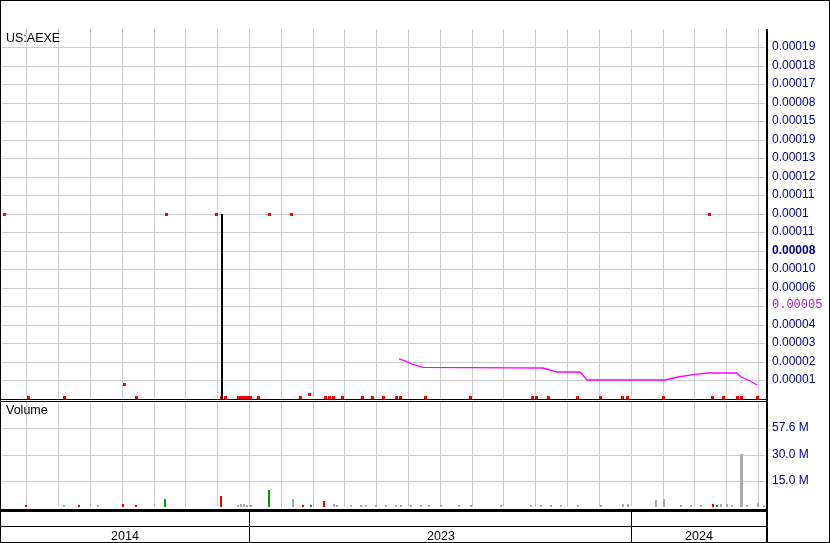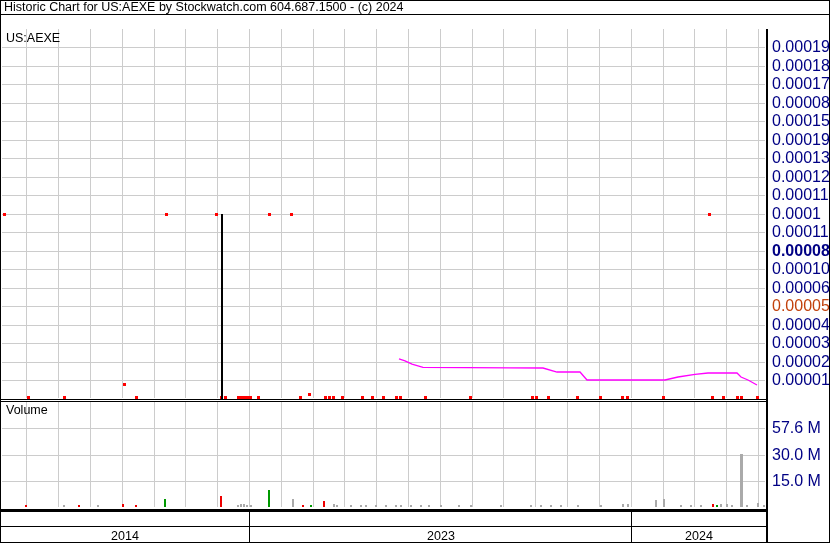--- a/index.html
+++ b/index.html
@@ -19,32 +19,31 @@
   #volPanel{position:absolute;left:0;top:400px;width:765px;height:110px;box-sizing:border-box;border-top:1px solid #000;border-bottom:2px solid #000;}
   #rightBorder{position:absolute;left:765px;top:28px;width:2px;height:514px;background:#000;}
   #band1{position:absolute;left:0;top:509px;width:766px;height:17px;box-sizing:border-box;border-top:2px solid #000;border-bottom:1px solid #000;}
   #band2{position:absolute;left:0;top:526px;width:766px;height:16px;}
   .bandDivider{position:absolute;top:509px;width:1px;height:33px;background:#000;}
   #bd2023{left:248px;} #bd2024{left:630px;}
   .yearLbl{position:absolute;top:529px;transform:translateX(-50%);font-size:12.5px;line-height:13px;color:#000;white-space:pre;}
   #year2022{left:124px;} #year2023{left:440px;} #year2024{left:698px;}
   #symbolLabel{position:absolute;left:5px;top:31px;font-size:12.5px;line-height:13px;color:#000;}
   #volumeLabel{position:absolute;left:5px;top:403px;font-size:12.5px;line-height:13px;color:#000;}
-  .axlbl{position:absolute;left:771px;font-size:16px;line-height:13px;color:#000084;white-space:pre;}
+  .axlbl{position:absolute;left:771px;font-size:12px;line-height:13px;color:#000084;white-space:pre;}
   .gridline{position:absolute;background:#ccc;}
   .dot{position:absolute;width:3px;height:3px;}
   .vbar{position:absolute;}
   #spike{position:absolute;background:#000;}
   #lineSvg{position:absolute;left:-1px;top:-1px;width:830px;height:543px;pointer-events:none;}
 </style>
 </head>
 <body>
 
 <div id="stage">
-  <div class="hdr" id="hdr1">Historic Chart for US:AEXE by Stockwatch.com 604.687.1500 - (c) 2024</div>
 
   <div id="pricePanel"></div>
   <div id="volPanel"></div>
 
   <div id="layer" style="position:absolute;left:0;top:0;width:828px;height:541px;">
       <div class="gridline" style="left: 25px; top: 28px; width: 1px; height: 369px; background: rgb(204, 204, 204);"></div>
       <div class="gridline" style="left: 25px; top: 401px; width: 1px; height: 105px; background: rgb(204, 204, 204);"></div>
       <div class="gridline" style="left: 57px; top: 28px; width: 1px; height: 369px; background: rgb(204, 204, 204);"></div>
       <div class="gridline" style="left: 57px; top: 401px; width: 1px; height: 105px; background: rgb(204, 204, 204);"></div>
       <div class="gridline" style="left: 89px; top: 28px; width: 1px; height: 369px; background: rgb(204, 204, 204);"></div>
@@ -113,21 +112,21 @@
       <span class="axlbl" style="top: 206px; color: rgb(0, 0, 132);">0.0001</span>
       <div class="gridline" style="left: 1px; top: 231px; width: 763px; height: 1px; background: rgb(204, 204, 204);"></div>
       <span class="axlbl" style="top: 224px; color: rgb(0, 0, 132);">0.00011</span>
       <div class="gridline" style="left: 1px; top: 250px; width: 763px; height: 1px; background: rgb(204, 204, 204);"></div>
       <span class="axlbl" style="top: 243px; color: rgb(0, 0, 132); font-weight: bold;">0.00008</span>
       <div class="gridline" style="left: 1px; top: 268px; width: 763px; height: 1px; background: rgb(204, 204, 204);"></div>
       <span class="axlbl" style="top: 261px; color: rgb(0, 0, 132);">0.00010</span>
       <div class="gridline" style="left: 1px; top: 287px; width: 763px; height: 1px; background: rgb(204, 204, 204);"></div>
       <span class="axlbl" style="top: 280px; color: rgb(0, 0, 132);">0.00006</span>
       <div class="gridline" style="left: 1px; top: 305px; width: 763px; height: 1px; background: rgb(204, 204, 204);"></div>
-      <span class="axlbl" style="top: 298px; color: #c2410c;">0.00005</span>
+      <span class="axlbl" style="top: 298px; color: #a21caf; font-family: Liberation Mono, monospace;">0.00005</span>
       <div class="gridline" style="left: 1px; top: 324px; width: 763px; height: 1px; background: rgb(204, 204, 204);"></div>
       <span class="axlbl" style="top: 317px; color: rgb(0, 0, 132);">0.00004</span>
       <div class="gridline" style="left: 1px; top: 342px; width: 763px; height: 1px; background: rgb(204, 204, 204);"></div>
       <span class="axlbl" style="top: 335px; color: rgb(0, 0, 132);">0.00003</span>
       <div class="gridline" style="left: 1px; top: 361px; width: 763px; height: 1px; background: rgb(204, 204, 204);"></div>
       <span class="axlbl" style="top: 354px; color: rgb(0, 0, 132);">0.00002</span>
       <div class="gridline" style="left: 1px; top: 379px; width: 763px; height: 1px; background: rgb(204, 204, 204);"></div>
       <span class="axlbl" style="top: 372px; color: rgb(0, 0, 132);">0.00001</span>
       <div class="gridline" style="left: 1px; top: 427px; width: 763px; height: 1px; background: rgb(204, 204, 204);"></div>
       <span class="axlbl" style="top: 420px; color: rgb(0, 0, 132);">57.6 M</span>

